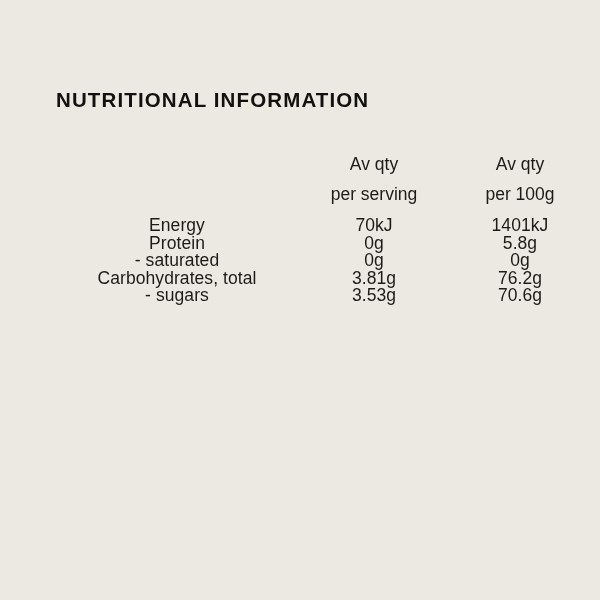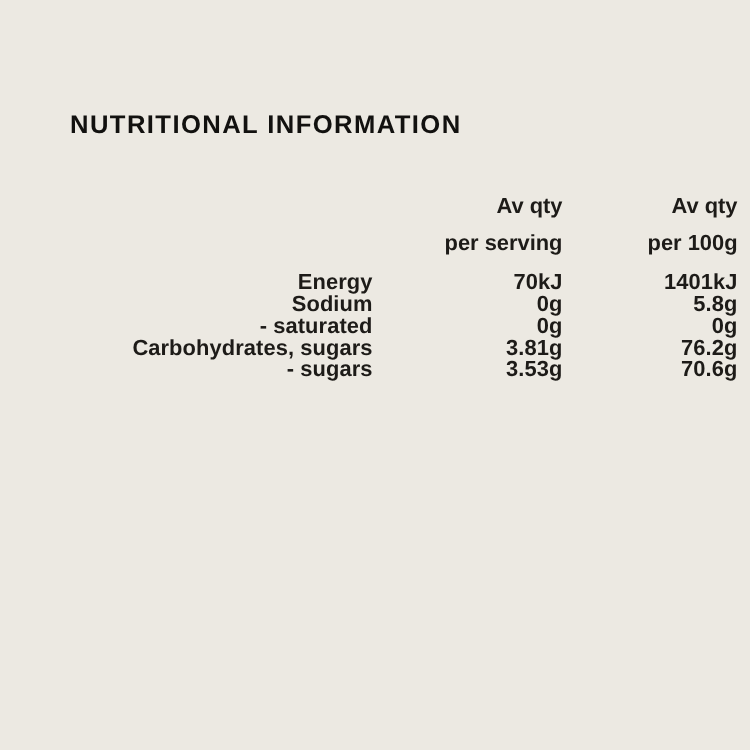--- a/index.html
+++ b/index.html
@@ -31,24 +31,24 @@
   table.nutrition {
     border-collapse: collapse;
     width: 100%;
     table-layout: fixed;
   }
   table.nutrition col.c-label { width: 242px; }
   table.nutrition col.c-serving { width: 152px; }
   table.nutrition col.c-hundred { width: 140px; }
 
   table.nutrition th, table.nutrition td {
-    text-align: right;
+    text-align: center;
     vertical-align: top;
     padding: 0;
-    font-weight: bold;
+    font-weight: normal;
     font-size: 17.5px;
     line-height: 1.0;
     color: #1d1b18;
   }
   thead th {
     padding-bottom: 10px;
   }
   .hdr-line1 {
     display: block;
     margin-bottom: 12px;
@@ -93,31 +93,31 @@
         </th>
       </tr>
     </thead>
     <tbody>
       <tr>
         <td class="cell-label">Energy</td>
         <td class="cell-value">70kJ</td>
         <td class="cell-value">1401kJ</td>
       </tr>
       <tr>
-        <td class="cell-label">Sodium</td>
+        <td class="cell-label">Protein</td>
         <td class="cell-value">0g</td>
         <td class="cell-value">5.8g</td>
       </tr>
       <tr>
         <td class="cell-label">- saturated</td>
         <td class="cell-value">0g</td>
         <td class="cell-value">0g</td>
       </tr>
       <tr>
-        <td class="cell-label">Carbohydrates, sugars</td>
+        <td class="cell-label">Carbohydrates, total</td>
         <td class="cell-value">3.81g</td>
         <td class="cell-value">76.2g</td>
       </tr>
       <tr>
         <td class="cell-label">- sugars</td>
         <td class="cell-value">3.53g</td>
         <td class="cell-value">70.6g</td>
       </tr>
     </tbody>
   </table>

